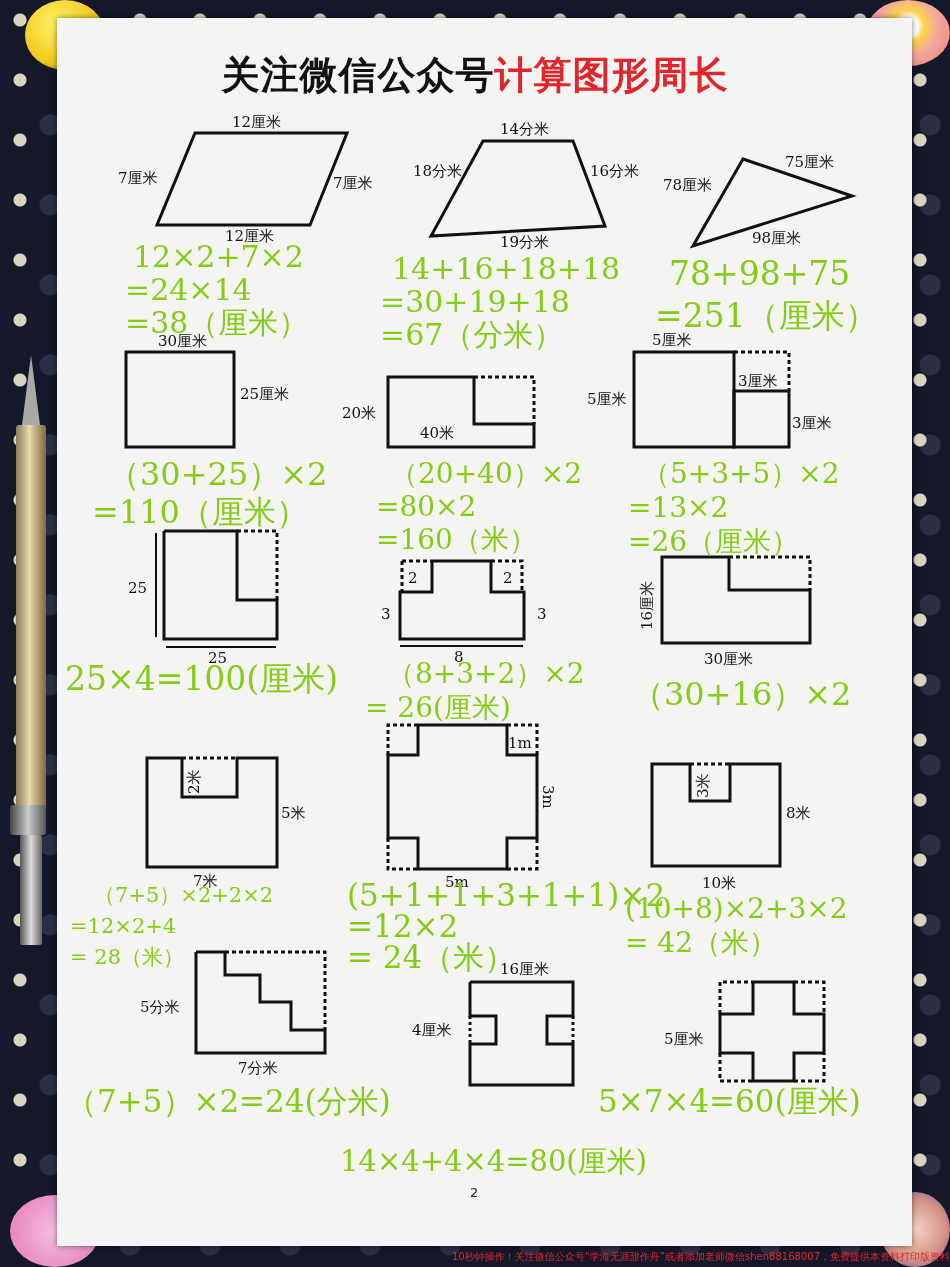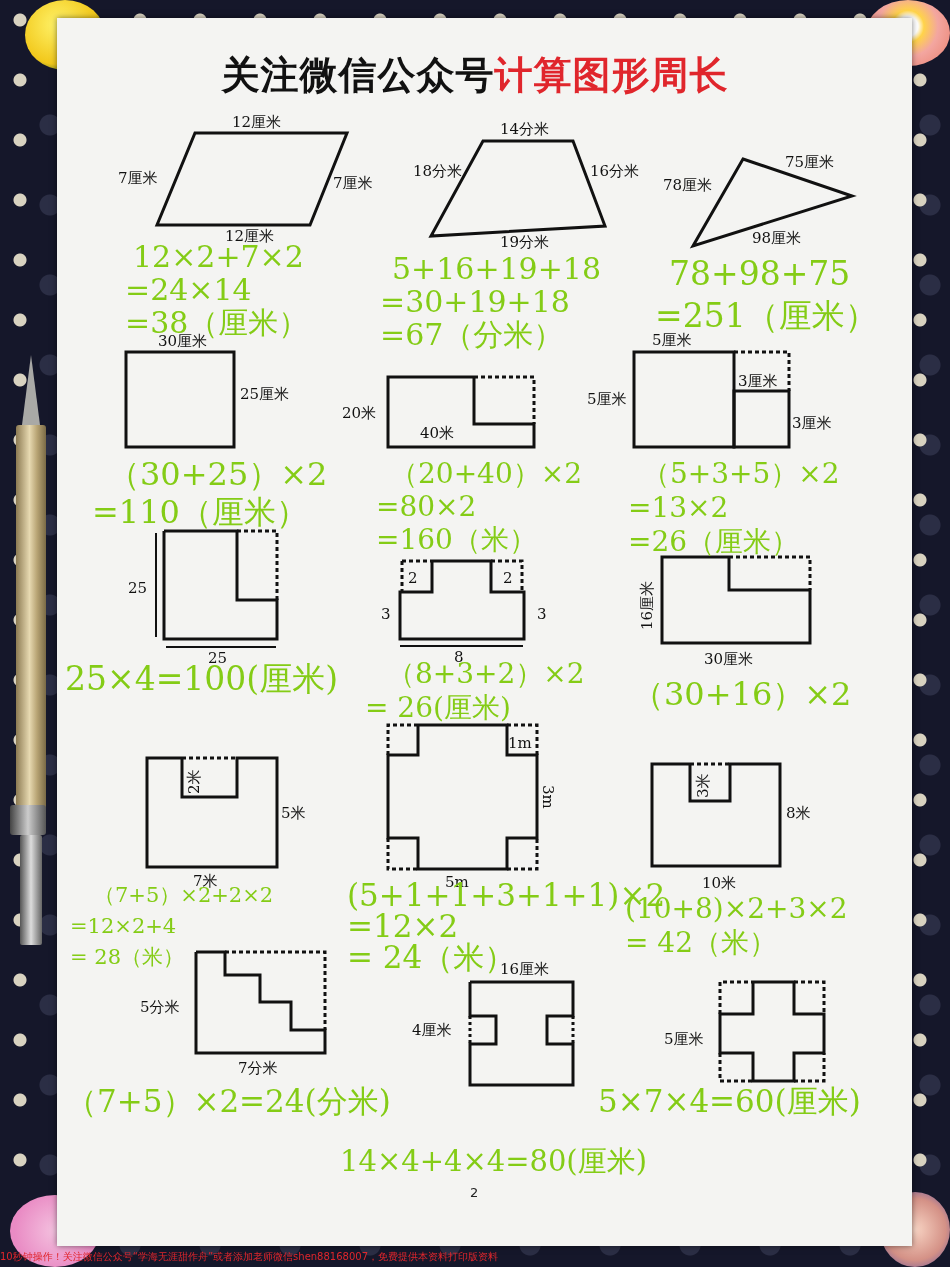--- a/index.html
+++ b/index.html
@@ -8,21 +8,21 @@
     radial-gradient(circle at 20px 20px,#d8d2c0 6px,transparent 7px) 0 0/60px 60px,
     radial-gradient(circle at 50px 45px,#2b2e45 10px,transparent 11px) 0 0/80px 80px,
     #15172a;}
   .paper{position:absolute;left:57px;top:18px;width:855px;height:1228px;background:#f4f4f2;box-shadow:0 0 6px rgba(0,0,0,.5);}
   .title{position:absolute;left:0;top:50px;width:950px;text-align:center;font-family:"DejaVu Sans","Liberation Sans",sans-serif;font-weight:bold;font-size:38px;letter-spacing:1px;color:#111;}
   .title .red{color:#e0262c;}
   svg.fig{position:absolute;left:0;top:0;}
   .lbl{font-family:"DejaVu Serif","Liberation Serif",serif;font-size:15px;fill:#111;}
   .ans{position:absolute;color:#84cc16;font-family:"DejaVu Serif","Liberation Serif",serif;font-size:30px;line-height:33px;white-space:nowrap;}
   .pageno{position:absolute;left:470px;top:1185px;font-size:13px;color:#222;font-family:"DejaVu Sans","Liberation Sans",sans-serif;}
-  .footer{position:absolute;left:0;top:1250px;width:950px;text-align:left;font-size:10px;color:#e0262c;font-family:"DejaVu Sans","Liberation Sans",sans-serif;}
+  .footer{position:absolute;left:0;top:1250px;width:950px;text-align:right;font-size:10px;color:#e0262c;font-family:"DejaVu Sans","Liberation Sans",sans-serif;}
   .pen{position:absolute;left:12px;top:355px;width:38px;height:600px;}
   .pen .body{position:absolute;left:4px;top:70px;width:30px;height:400px;background:linear-gradient(90deg,#8c7a52,#e7d9b1 45%,#b8a474 70%,#7a6a46);border-radius:3px;}
   .pen .tip{position:absolute;left:10px;top:0;width:0;height:0;border-left:9px solid transparent;border-right:9px solid transparent;border-bottom:70px solid #a9a9a6;}
   .pen .clip{position:absolute;left:-2px;top:450px;width:36px;height:30px;background:linear-gradient(90deg,#444,#ccc,#555);border-radius:3px;}
   .pen .end{position:absolute;left:8px;top:480px;width:22px;height:110px;background:linear-gradient(90deg,#555,#ddd,#666);border-radius:2px;}
   .deco{position:absolute;border-radius:50%;}
 </style>
 </head>
 <body>
 
@@ -166,21 +166,21 @@
     <text class="lbl" stroke="none" x="664" y="1044" font-size="14">5厘米</text>
   </g>
 </svg>
 
 <div class="ans" style="left:125px;top:240px;">
   <div style="padding-left:8px">12×2+7×2</div>
   <div>=24×14</div>
   <div>=38（厘米）</div>
 </div>
 <div class="ans" style="left:380px;top:252px;">
-  <div style="padding-left:12px">5+16+19+18</div>
+  <div style="padding-left:12px">14+16+18+18</div>
   <div>=30+19+18</div>
   <div>=67（分米）</div>
 </div>
 <div class="ans" style="left:655px;top:253px;font-size:33px;line-height:42px;">
   <div style="padding-left:14px">78+98+75</div>
   <div>=251（厘米）</div>
 </div>
 <div class="ans" style="left:92px;top:455px;font-size:32px;line-height:38px;">
   <div style="padding-left:16px">（30+25）×2</div>
   <div>=110（厘米）</div>

